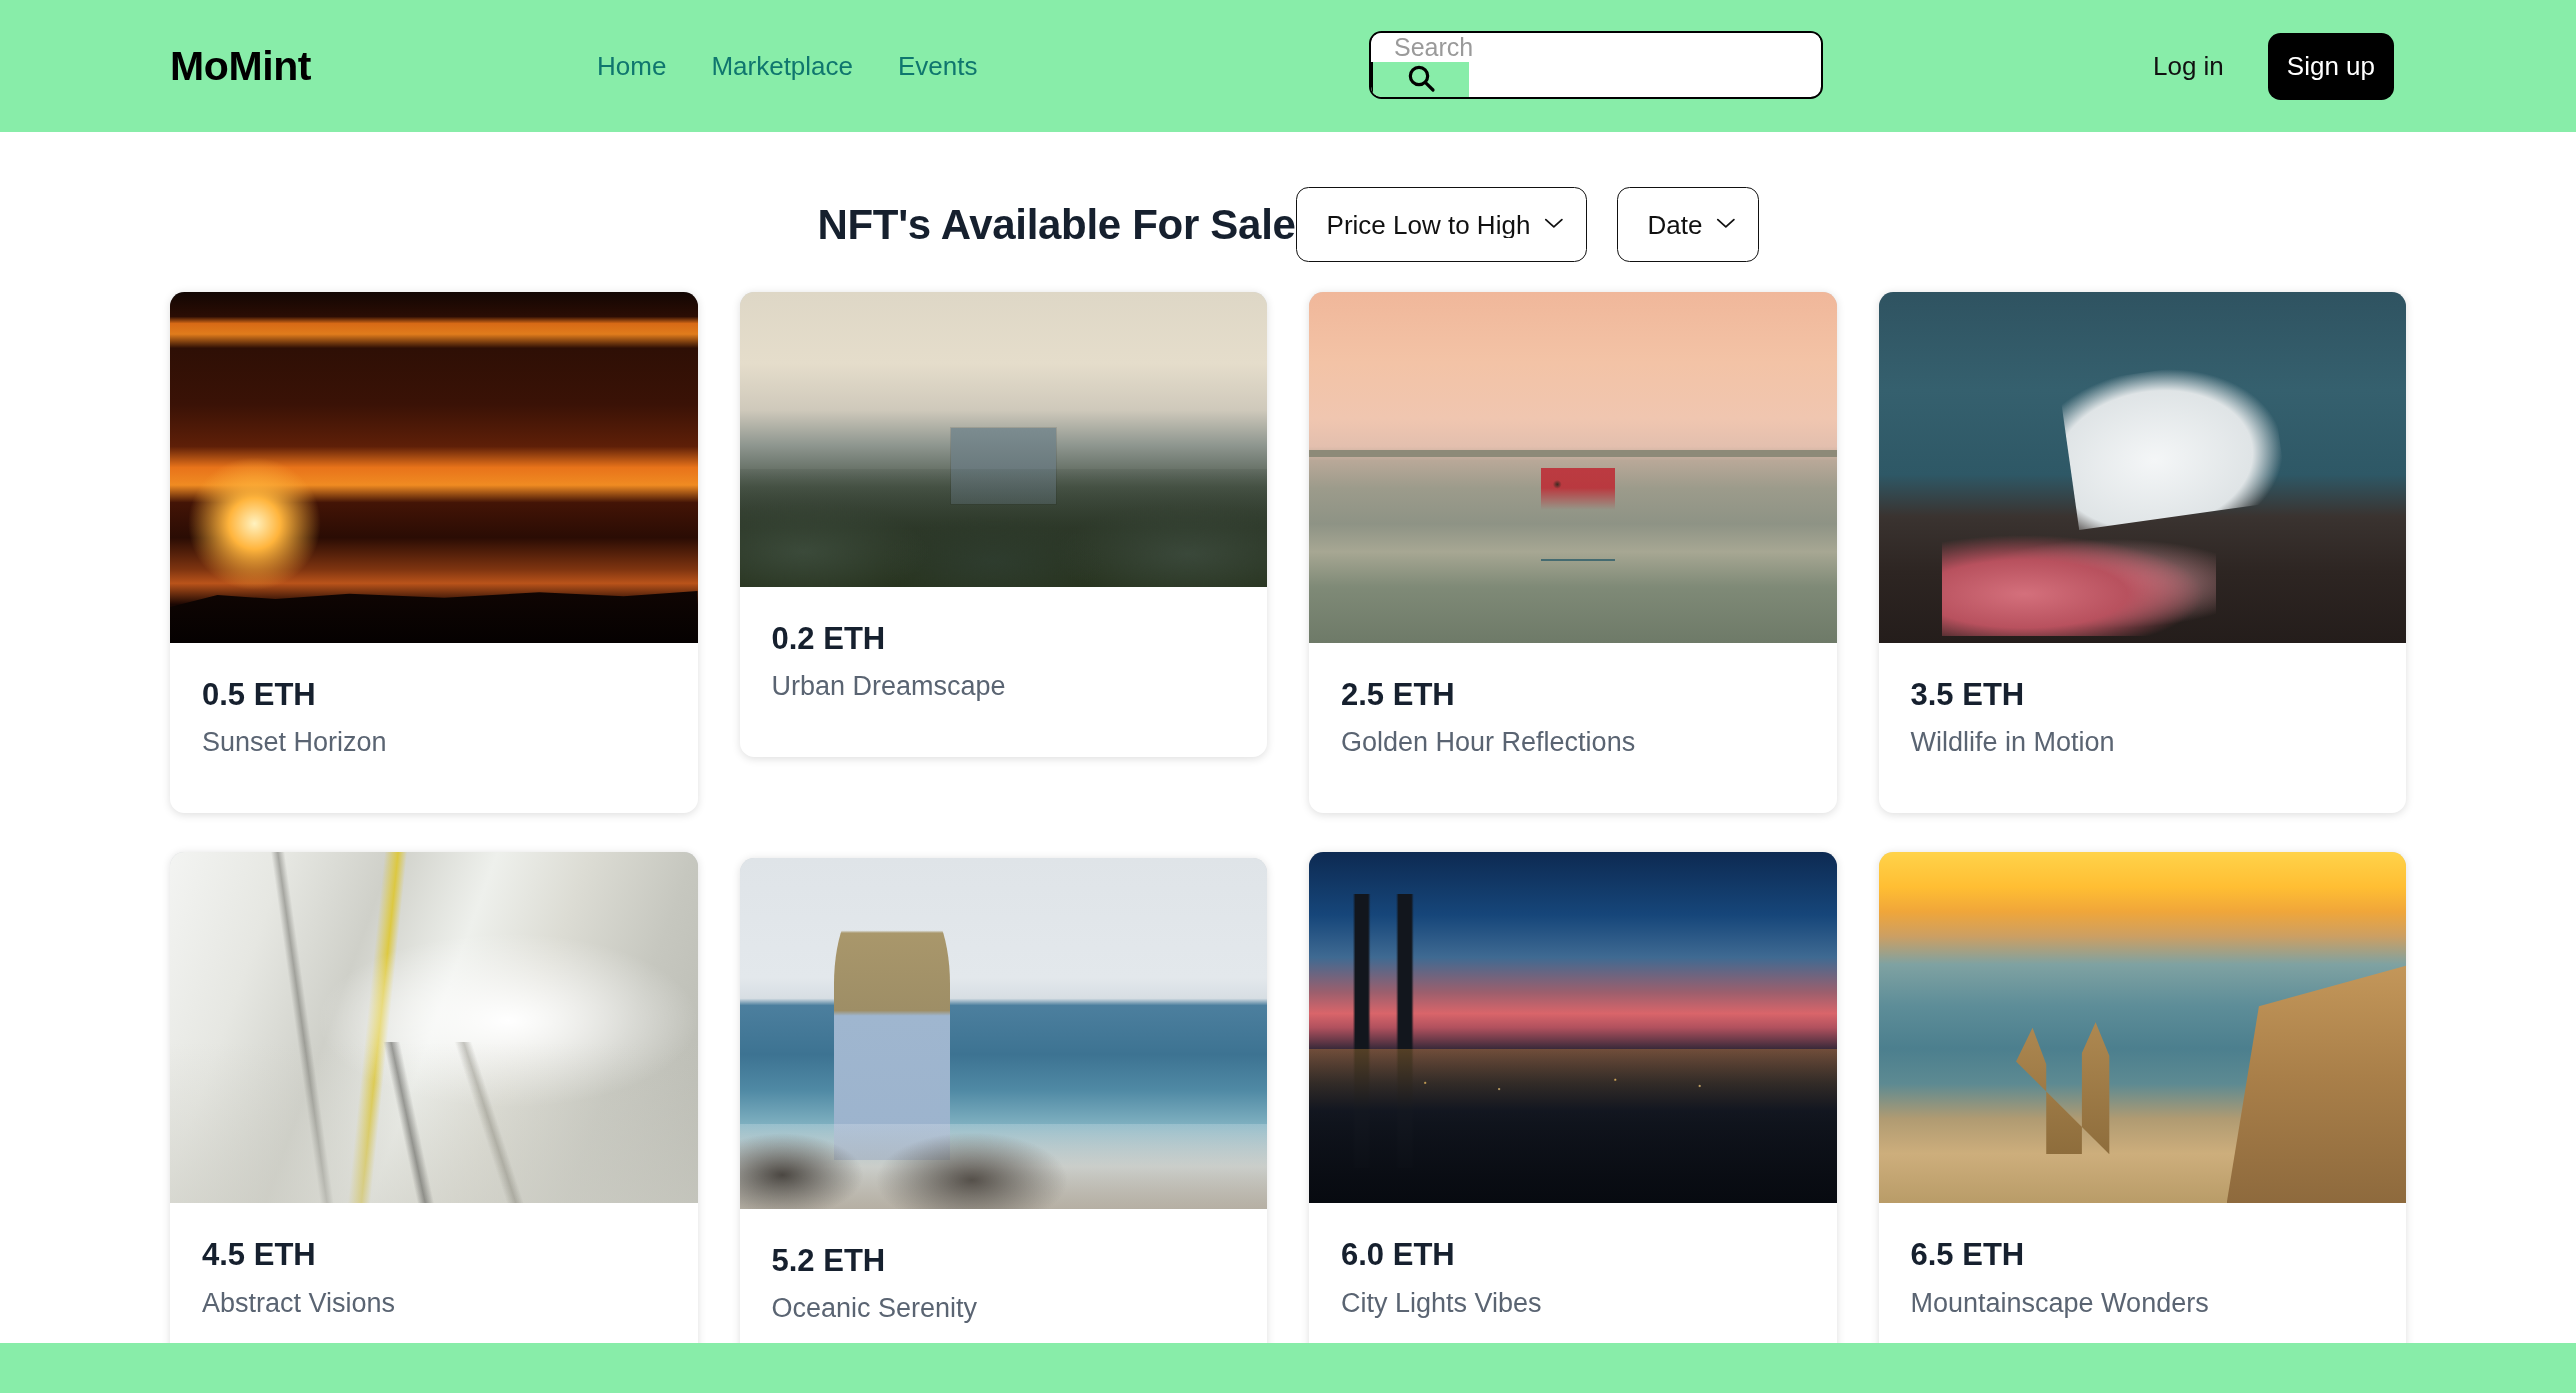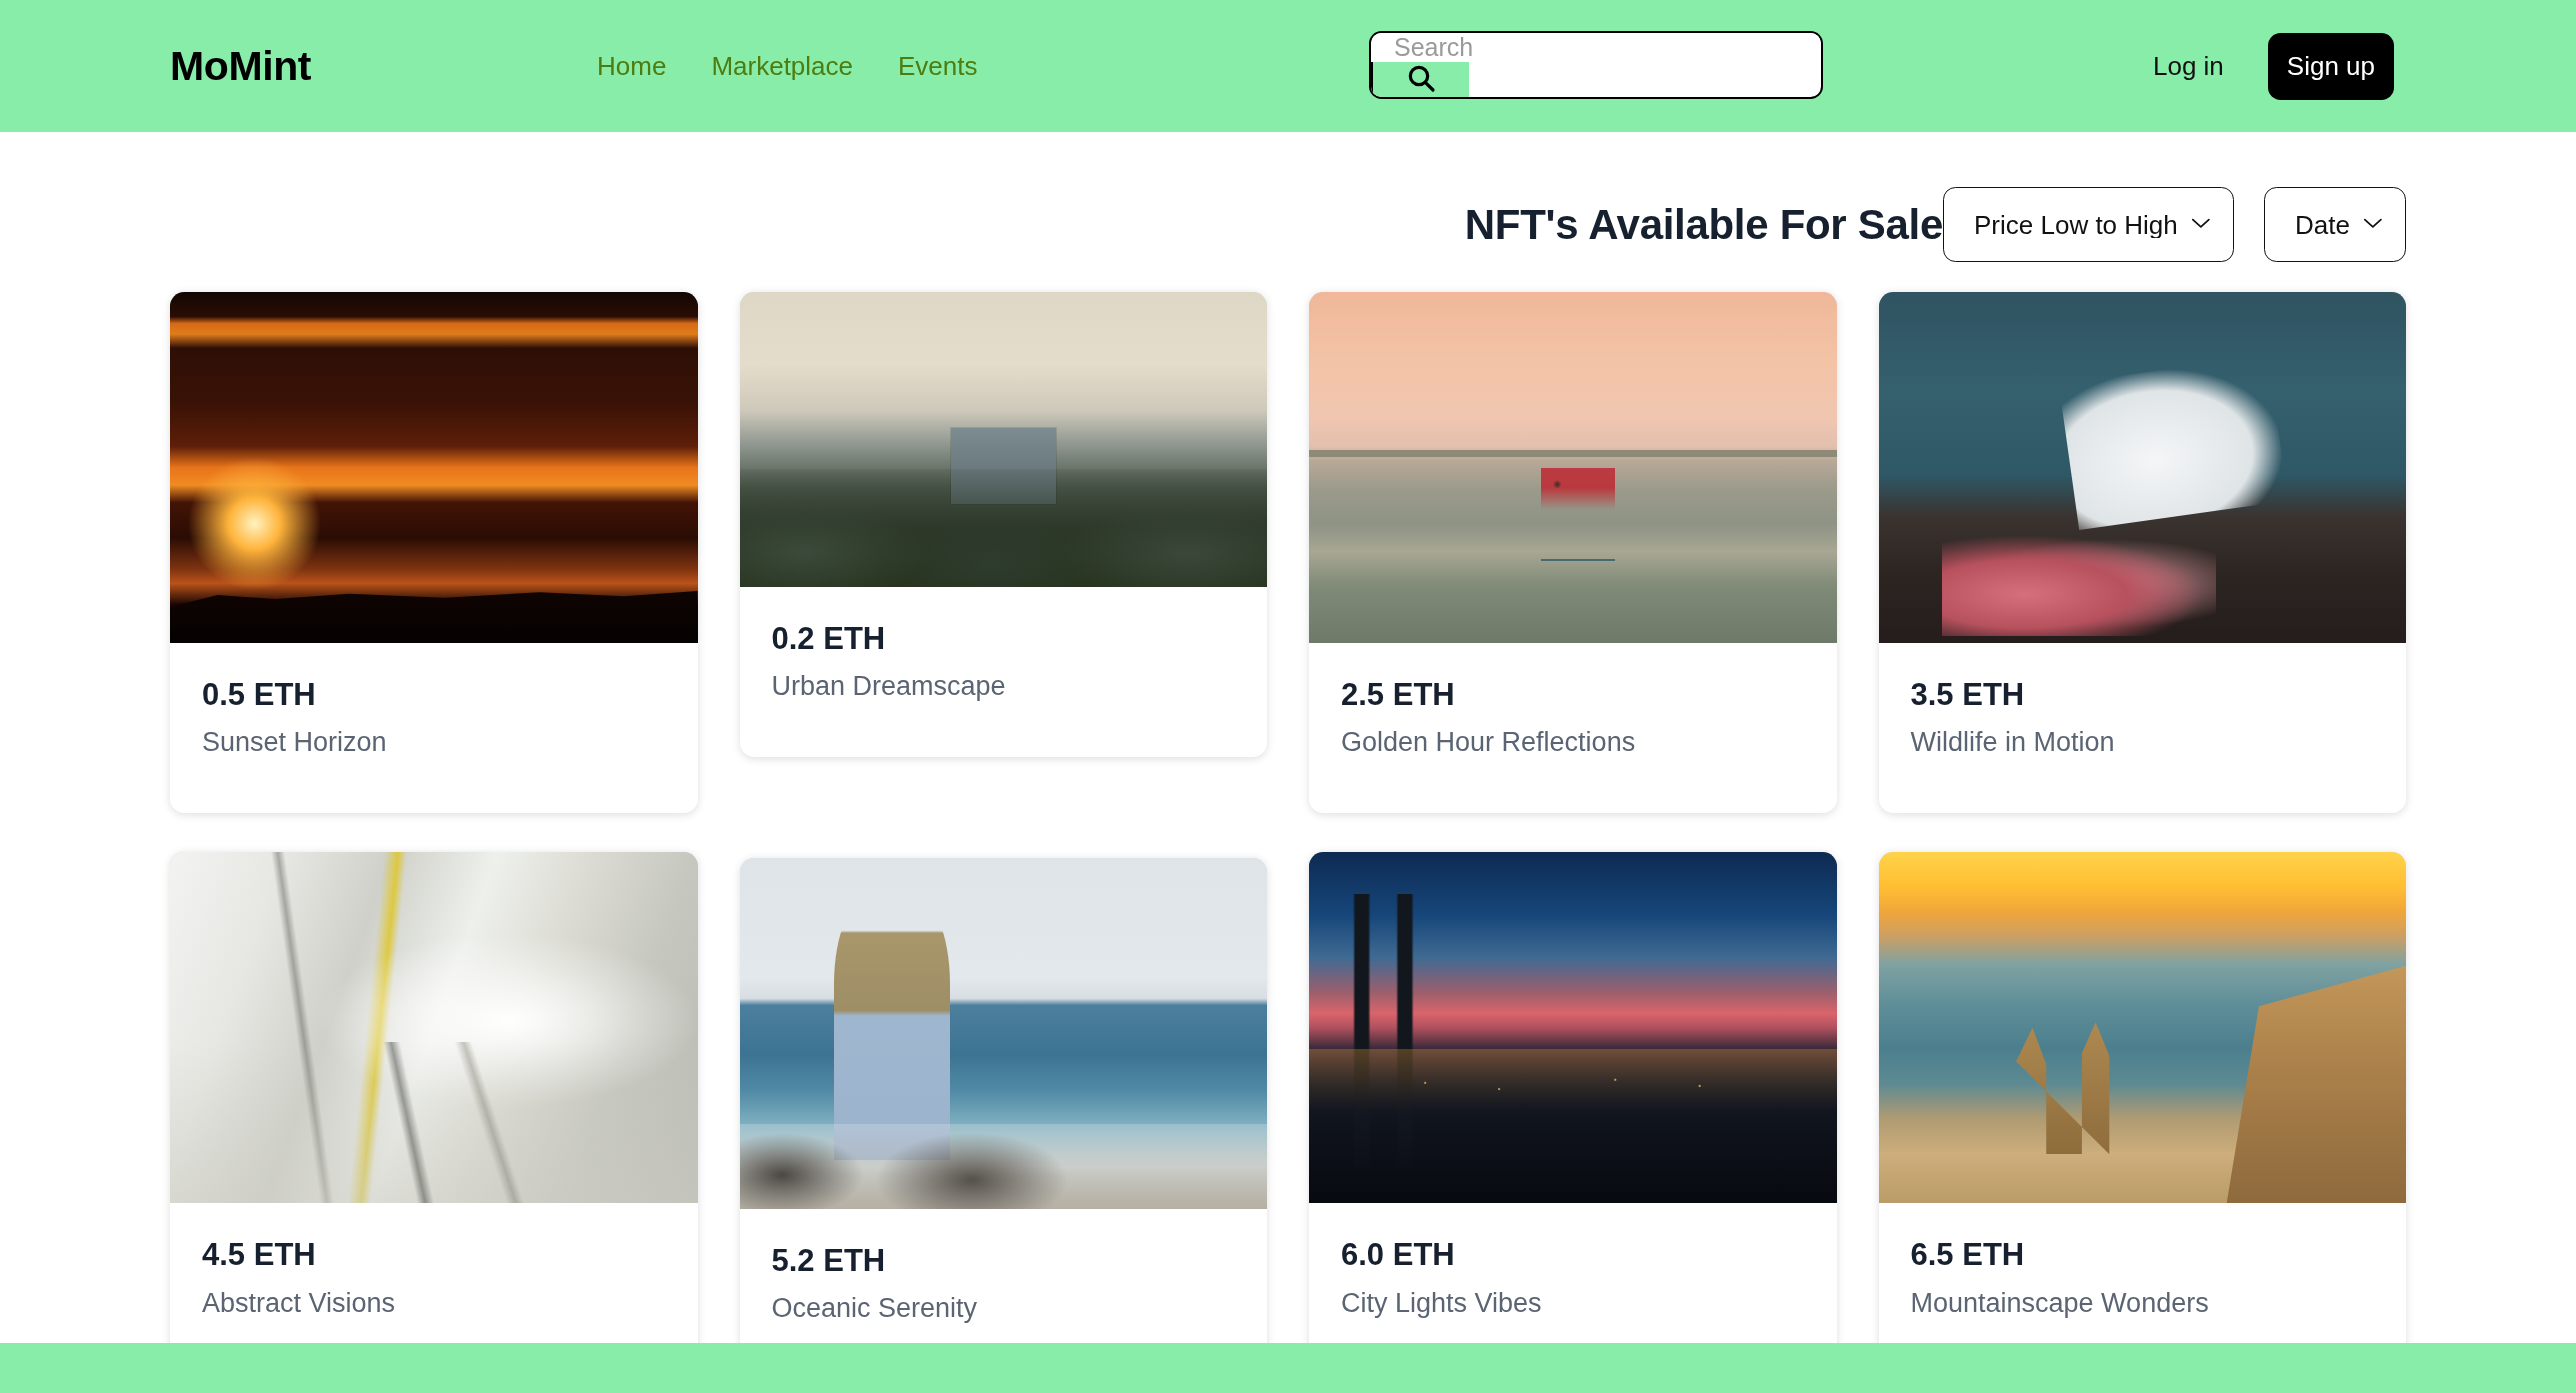--- a/index.html
+++ b/index.html
@@ -29,21 +29,21 @@
     white-space: nowrap;
   }
   .main-nav {
     display: flex;
     align-items: center;
     gap: 45px;
     margin-left: 286px;
   }
   .nav-link {
     font-size: 26px;
-    color: #4d7c0f;
+    color: #0f766e;
     text-decoration: none;
     white-space: nowrap;
     cursor: pointer;
   }
 
   .search-wrap {
     position: absolute;
     left: 1369px;
     top: 31px;
     width: 454px;
@@ -105,21 +105,21 @@
     font-family: "Liberation Sans", sans-serif;
     white-space: nowrap;
   }
 
   
   .content { padding: 0 170px; background: #ffffff; }
 
   .section-head {
     display: flex;
     align-items: center;
-    justify-content: flex-end;
+    justify-content: center;
     padding-top: 55px;
     padding-bottom: 30px;
   }
   .page-title {
     font-size: 42px;
     font-weight: 700;
     color: #16202e;
     letter-spacing: -0.3px;
     white-space: nowrap;
   }

